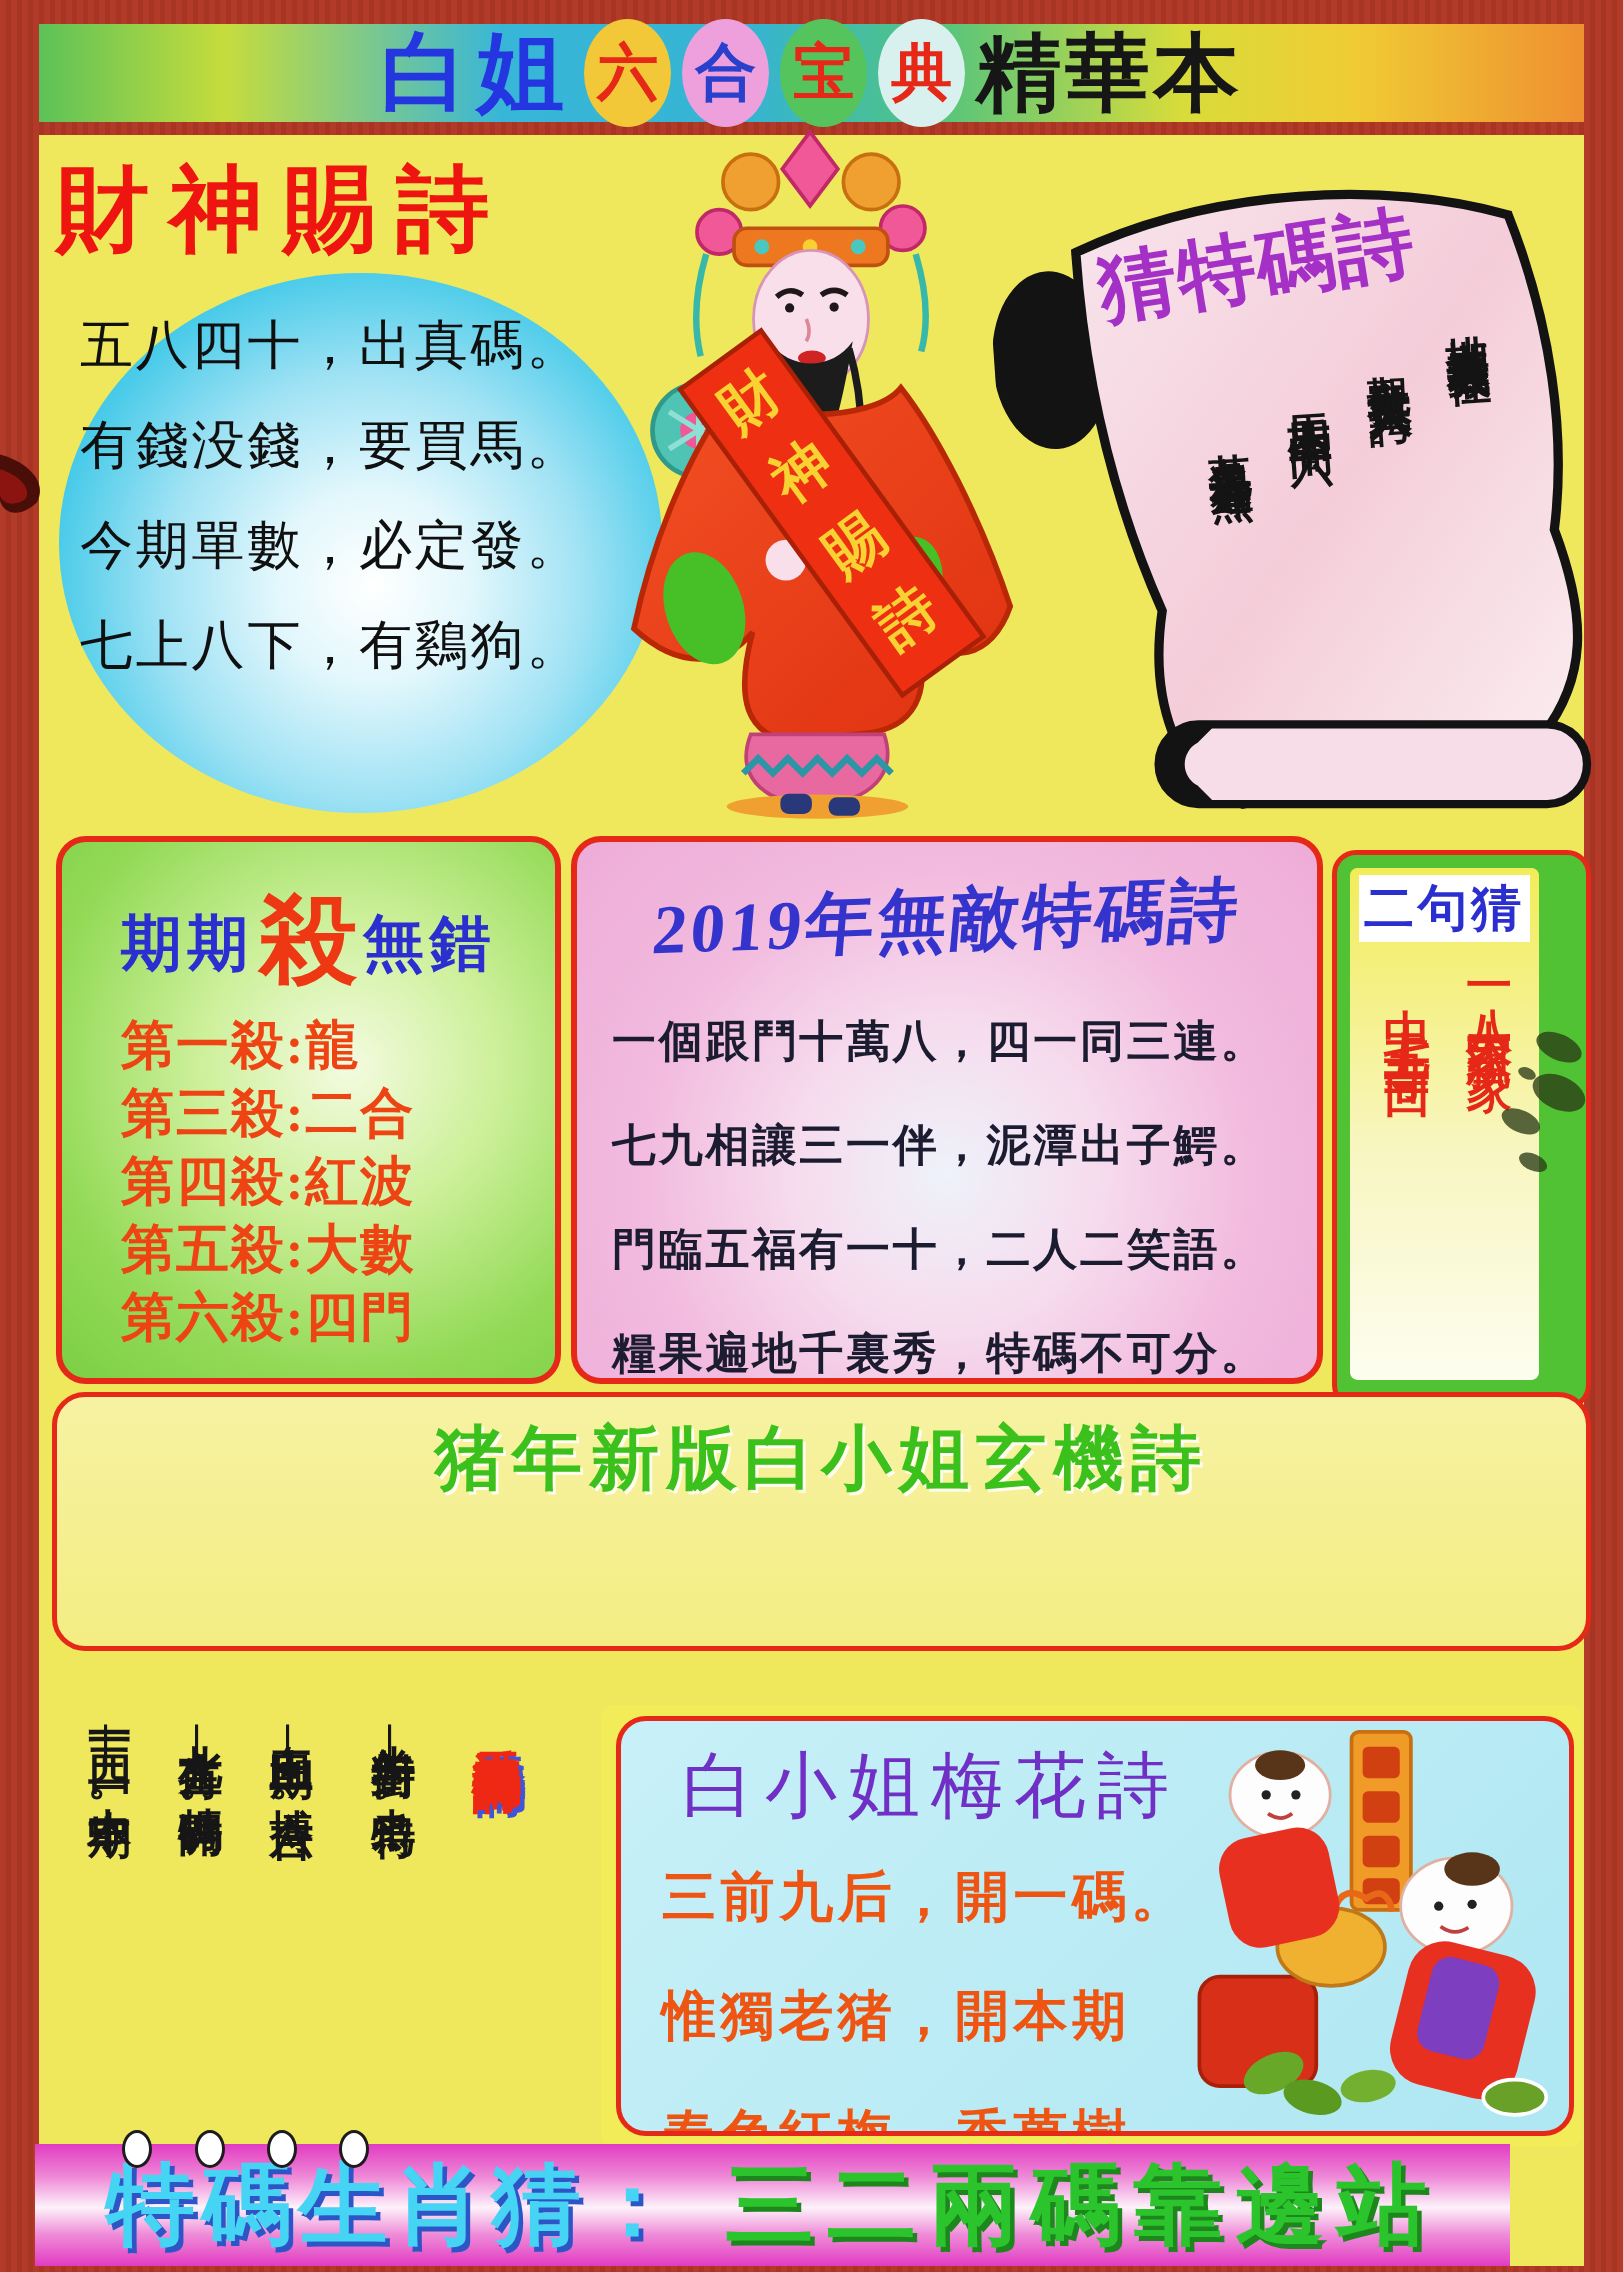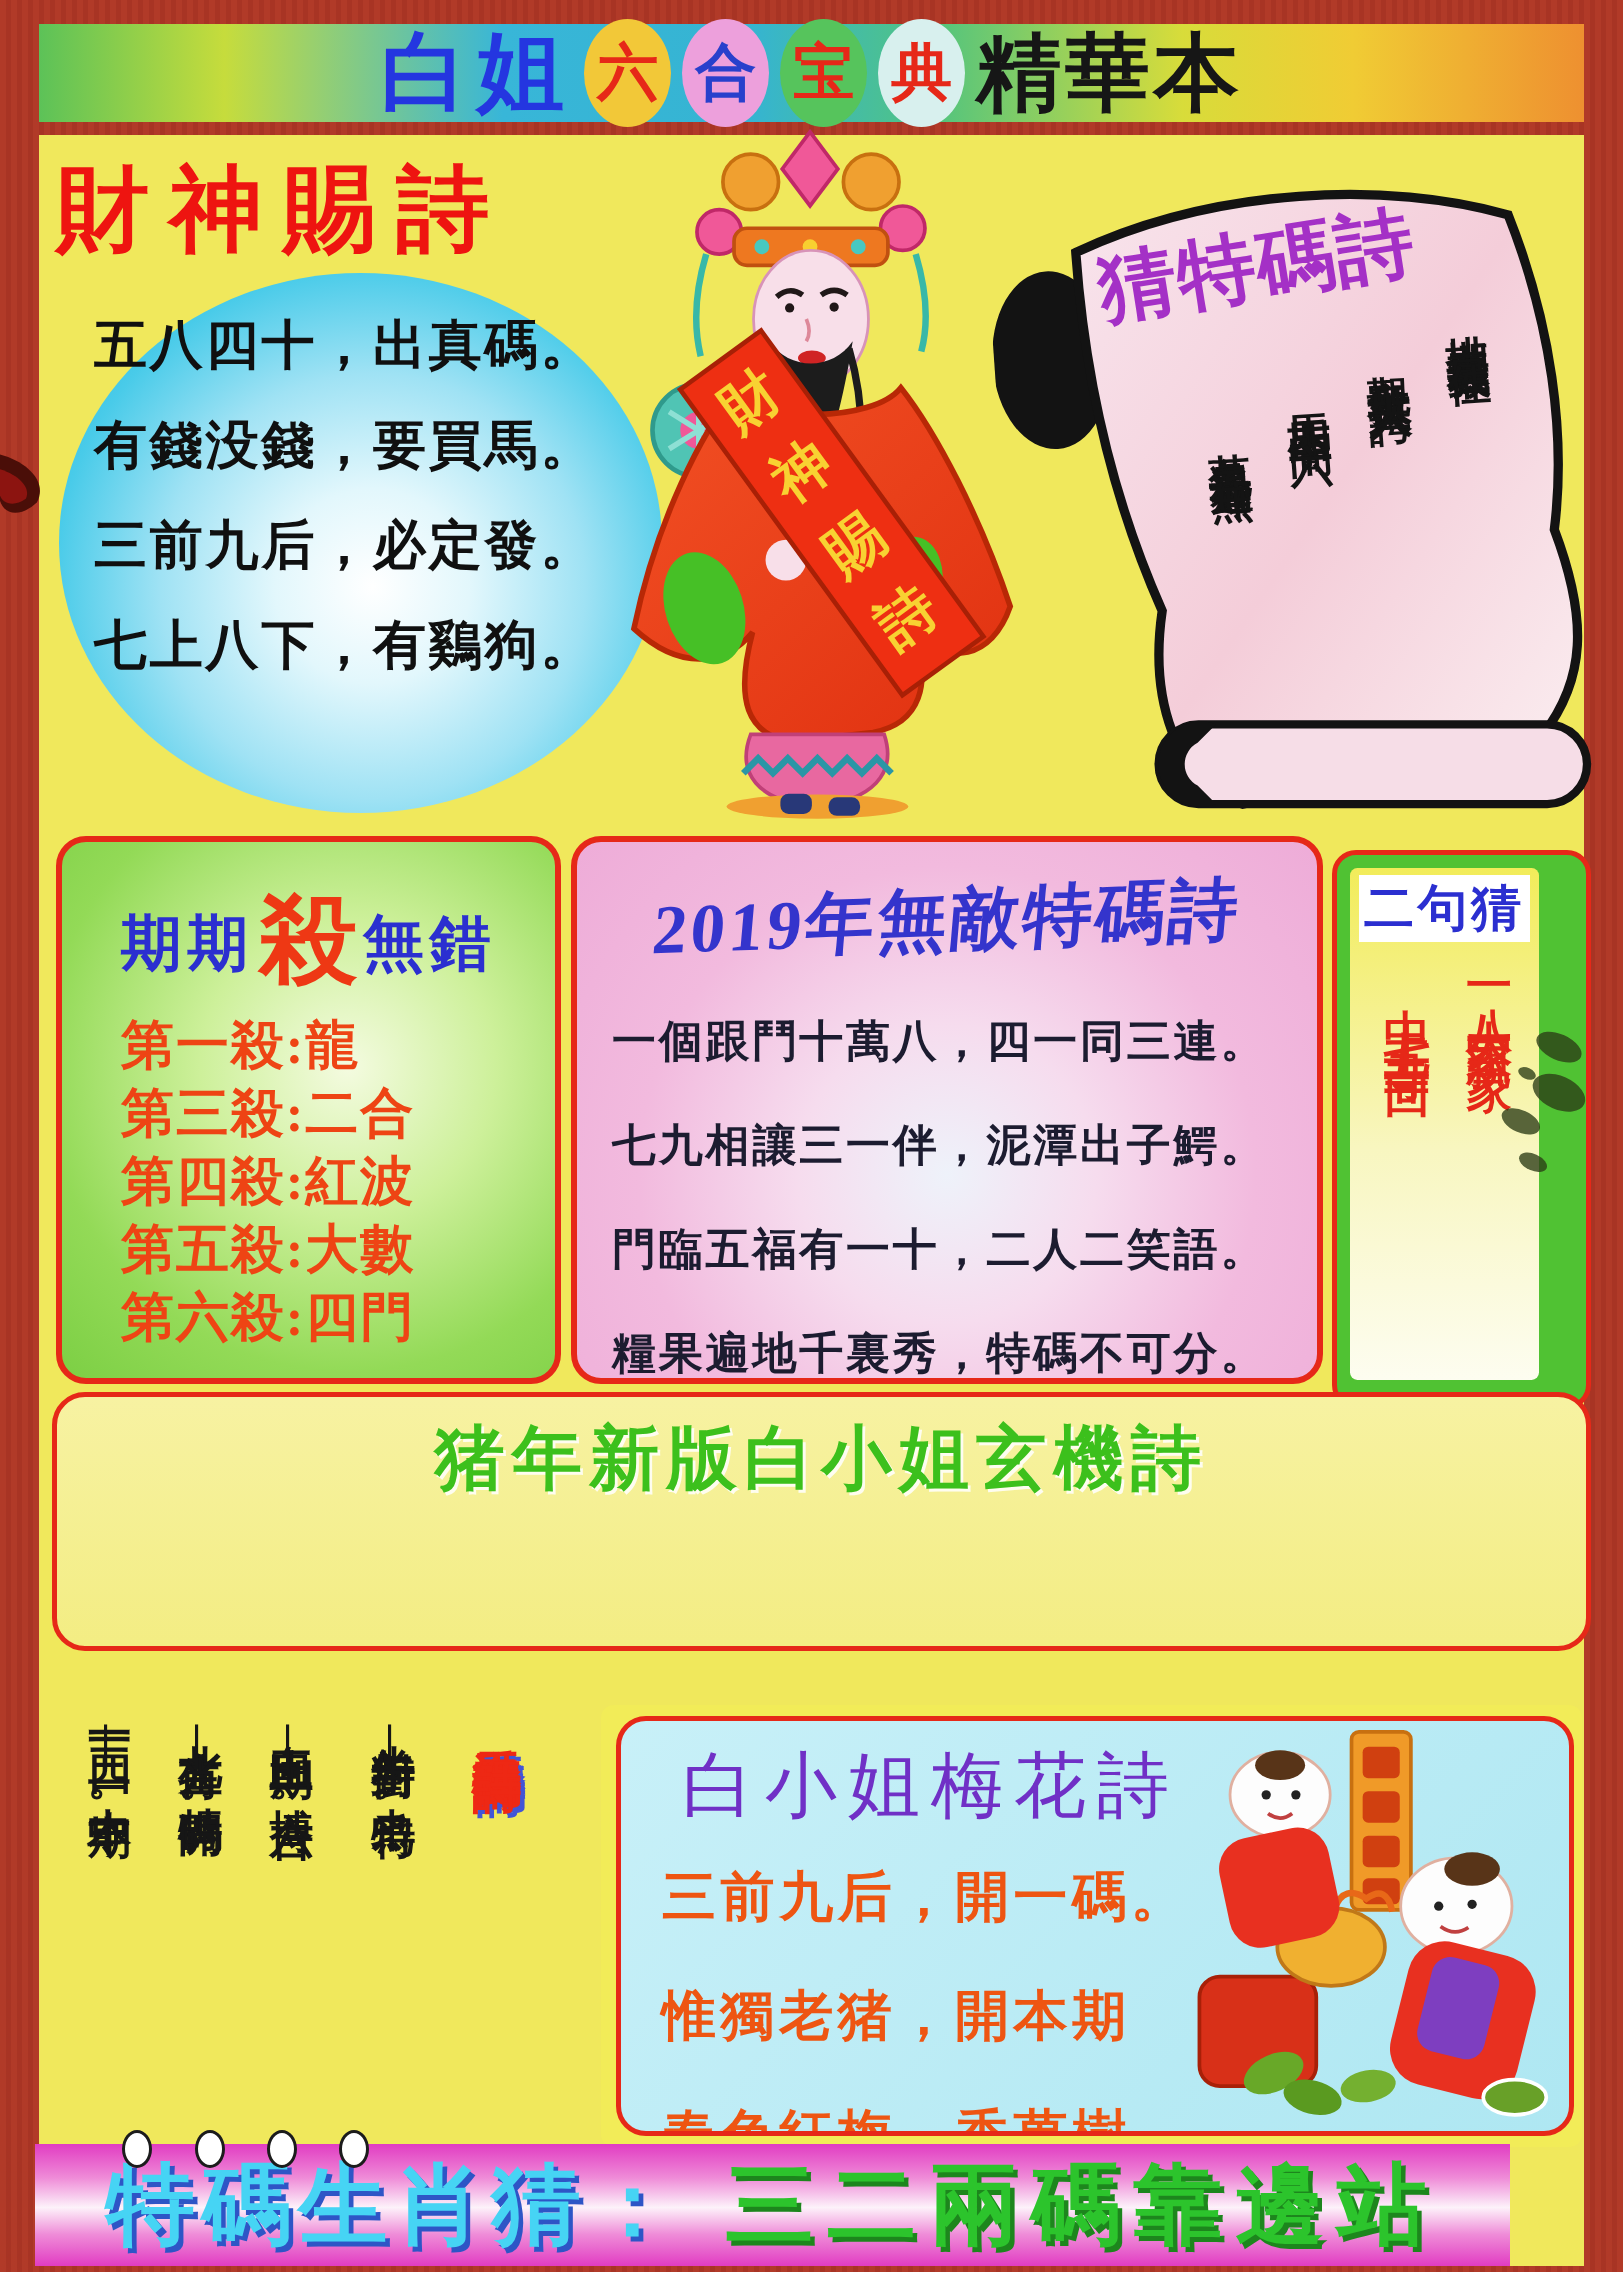--- a/index.html
+++ b/index.html
@@ -18,21 +18,21 @@
   .oval:nth-of-type(3){background:#eda0dc;color:#2840cc;}
   .oval:nth-of-type(4){background:#56c45c;color:#e62818;}
   .oval:nth-of-type(5){background:#d8f0ee;color:#e62818;}
   .hdr-right{font-size:85px;font-weight:bold;color:#161616;letter-spacing:3.7px;}
   
   .body-bg{left:39px;top:135px;width:1545px;height:2131px;background:#f0e85c;}
   
   .caishen-title{left:56px;top:147px;font-size:93px;font-weight:bold;color:#ee1410;letter-spacing:20.4px;white-space:nowrap;}
   .blue-circle{left:59px;top:273px;width:603px;height:540px;border-radius:50%;
     background:radial-gradient(circle at 52% 58%,#ffffff 0%,#e2f7fc 22%,#9fe2f4 48%,#49cbe9 72%,#2fbce2 88%);}
-  .circle-lines{left:94px;top:295px;width:575px;font-size:53px;font-weight:bold;color:#101010;
+  .circle-lines{left:80px;top:295px;width:575px;font-size:53px;font-weight:normal;color:#101010;
     line-height:100px;letter-spacing:2.8px;white-space:nowrap;}
   
   .scroll-wrap{left:1000px;top:158px;width:586px;height:691px;}
   .scroll-tilt{position:absolute;left:0;top:0;width:586px;height:691px;transform:rotate(-4deg);transform-origin:50% 40%;}
   .scroll-title{position:absolute;left:109px;top:54px;font-size:78px;font-weight:bold;color:#a430c6;
     letter-spacing:1.9px;transform:rotate(-5deg);white-space:nowrap;}
   .vcol{position:absolute;writing-mode:vertical-rl;font-weight:bold;white-space:nowrap;}
   .scroll-col{font-size:43px;color:#141414;letter-spacing:4.6px;}
   
   .kill-box{left:56px;top:836px;width:493px;height:536px;border:6.5px solid #e62818;border-radius:30px;
@@ -97,21 +97,21 @@
   </div>
 
   <div class="abs body-bg"></div>
 
   <div class="abs caishen-title">財神賜詩</div>
 
   <div class="abs blue-circle"></div>
   <div class="abs circle-lines">
     <div>五八四十，出真碼。</div>
     <div>有錢没錢，要買馬。</div>
-    <div>三前九后，必定發。</div>
+    <div>今期單數，必定發。</div>
     <div>七上八下，有鷄狗。</div>
   </div>
 
   <div class="abs" style="left:595px;top:124px;width:431px;height:696px;">
     <svg width="431" height="696" viewBox="0 0 465 750">
       <defs>
         <linearGradient id="robeG" x1="0" y1="0" x2="1" y2="1">
           <stop offset="0" stop-color="#f25024"></stop>
             <stop offset="1" stop-color="#e03010"></stop>
         </linearGradient>

